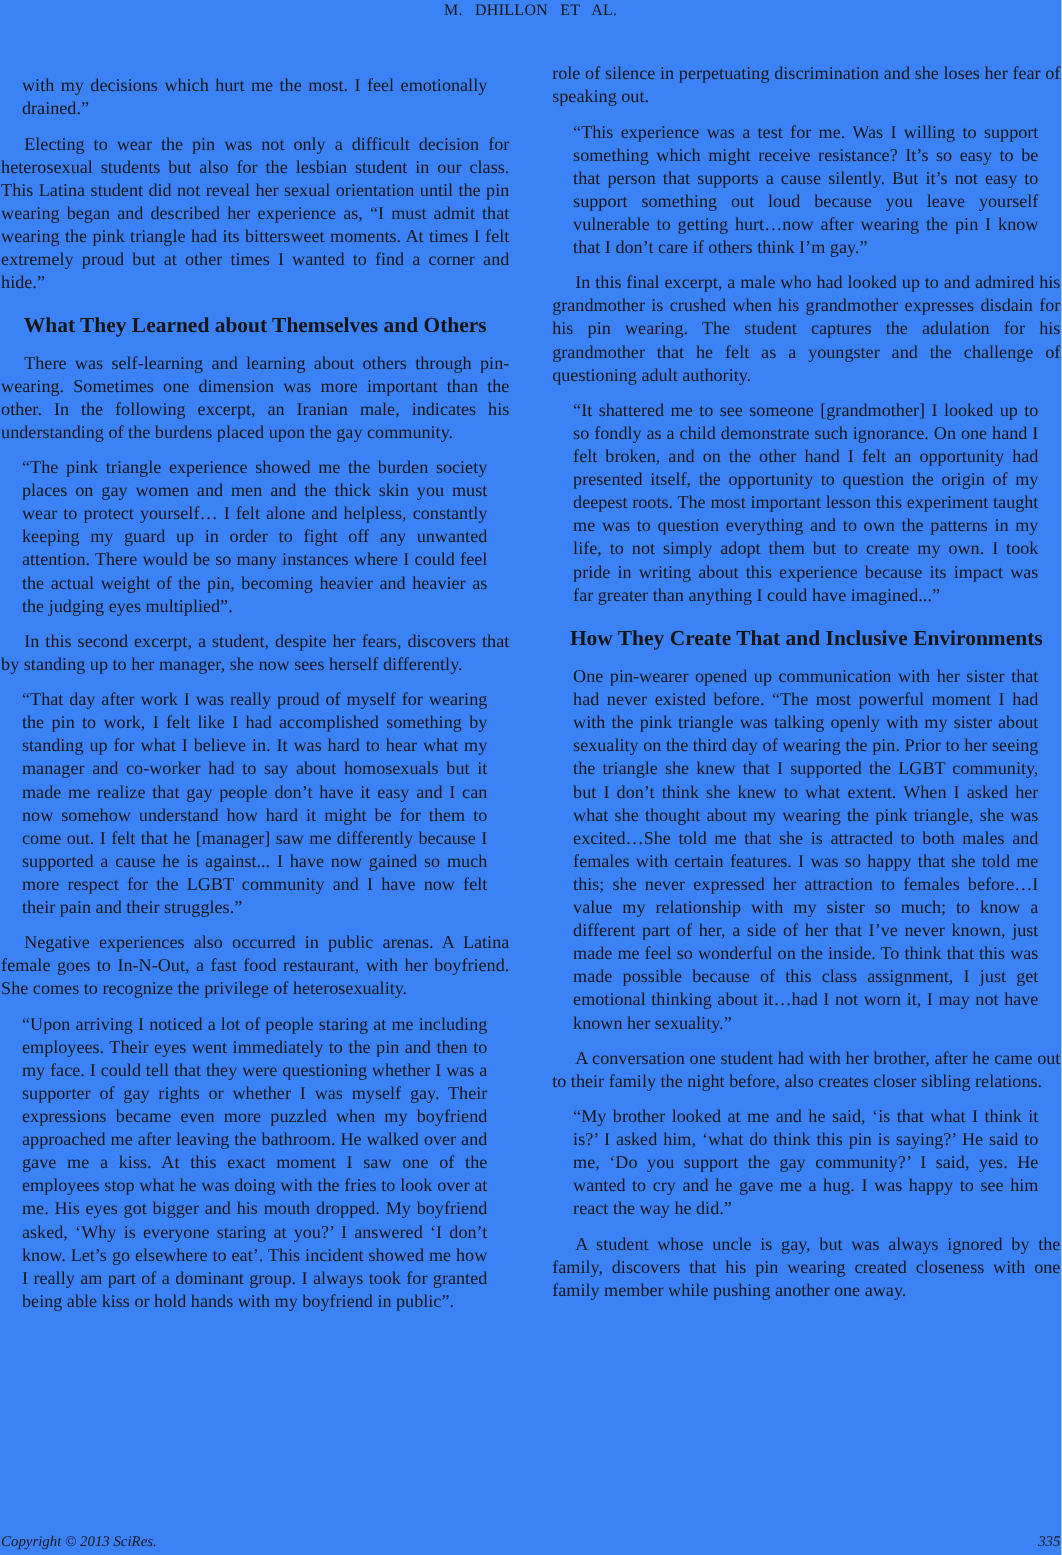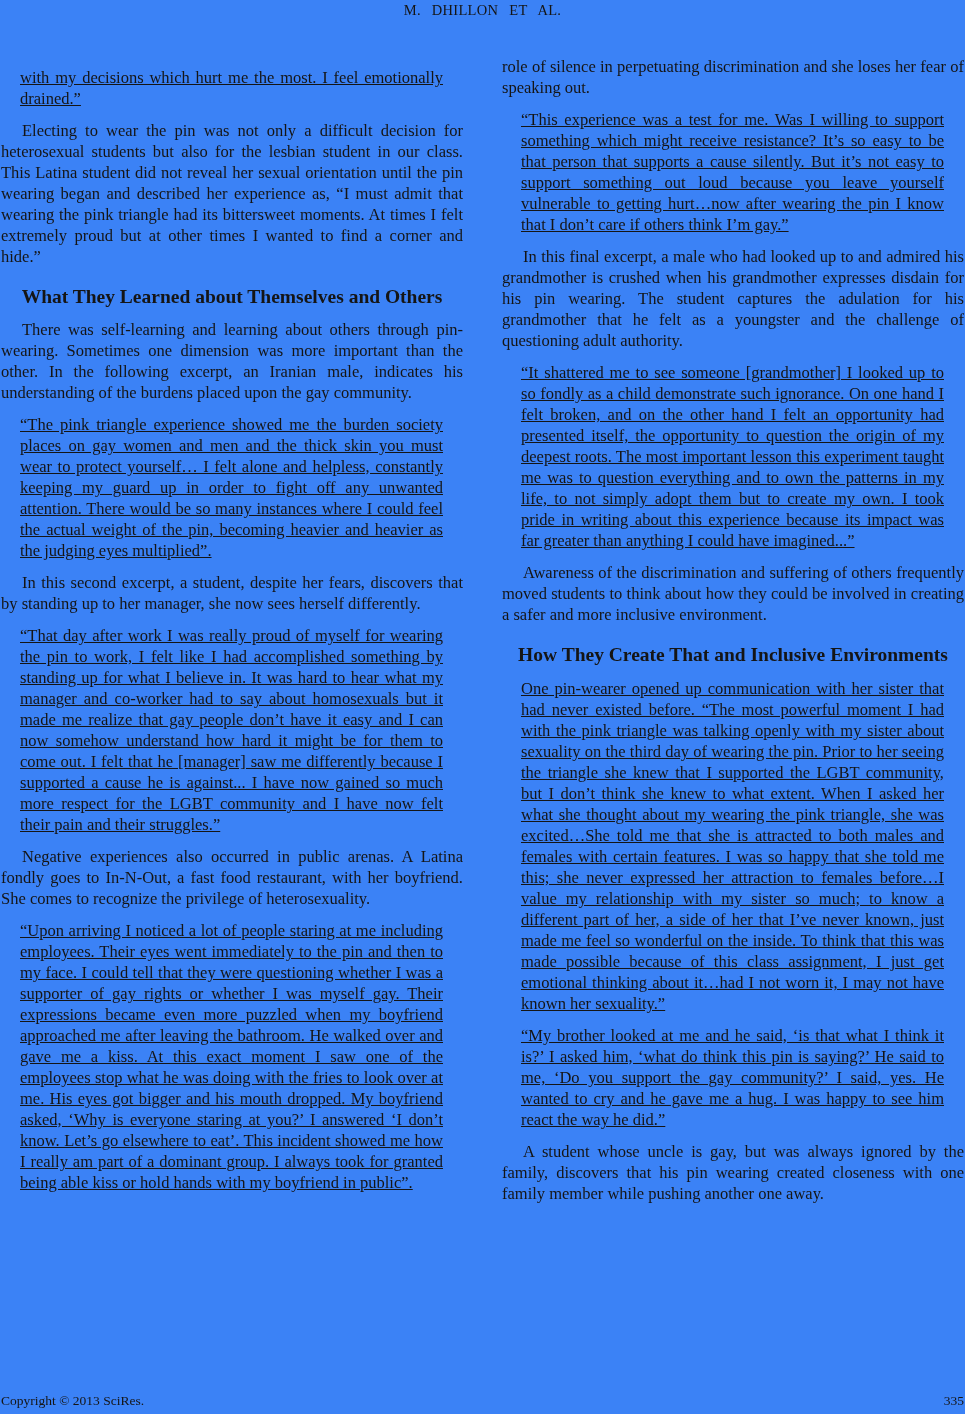--- a/index.html
+++ b/index.html
@@ -51,67 +51,67 @@
   .column p.para {
     margin: 0 0 10px 0;
     text-indent: 21px;
   }
   .column p.para.no-indent {
     text-indent: 0;
     font-family: Liberation Serif, serif;
   }
   .column .quote {
     margin: 11px 20px 11px 19px;
-    text-decoration: underline;
   }
   .column h2.section-heading {
     font-size: 19.5px;
     line-height: 24px;
     font-weight: bold;
     text-align: center;
     margin: 18px 0 10px 0;
     text-indent: 0;
   }
   .footer {
     position: absolute;
     left: 1px;
     right: 1px;
     bottom: 5px;
     display: flex;
     justify-content: space-between;
     font-size: 13.5px;
     line-height: 16px;
+    font-style: italic;
   }
 </style>
 </head>
 <body>
 
 <div class="page">
   <div class="running-head">M. DHILLON ET AL.</div>
 
   <div class="columns">
     <div class="column" id="col-left">
         <div class="quote">with my decisions which hurt me the most. I feel emotionally drained.”</div>
         <p class="para">Electing to wear the pin was not only a difficult decision for heterosexual students but also for the lesbian student in our class. This Latina student did not reveal her sexual orientation until the pin wearing began and described her experience as, “I must admit that wearing the pink triangle had its bittersweet moments. At times I felt extremely proud but at other times I wanted to find a corner and hide.”</p>
         <h2 class="section-heading">What They Learned about Themselves and Others</h2>
         <p class="para">There was self-learning and learning about others through pin-wearing. Sometimes one dimension was more important than the other. In the following excerpt, an Iranian male, indicates his understanding of the burdens placed upon the gay community.</p>
         <div class="quote">“The pink triangle experience showed me the burden society places on gay women and men and the thick skin you must wear to protect yourself… I felt alone and helpless, constantly keeping my guard up in order to fight off any unwanted attention. There would be so many instances where I could feel the actual weight of the pin, becoming heavier and heavier as the judging eyes multiplied”.</div>
         <p class="para">In this second excerpt, a student, despite her fears, discovers that by standing up to her manager, she now sees herself differently.</p>
         <div class="quote">“That day after work I was really proud of myself for wearing the pin to work, I felt like I had accomplished something by standing up for what I believe in. It was hard to hear what my manager and co-worker had to say about homosexuals but it made me realize that gay people don’t have it easy and I can now somehow understand how hard it might be for them to come out. I felt that he [manager] saw me differently because I supported a cause he is against... I have now gained so much more respect for the LGBT community and I have now felt their pain and their struggles.”</div>
-        <p class="para">Negative experiences also occurred in public arenas. A Latina fondly goes to In-N-Out, a fast food restaurant, with her boyfriend. She comes to recognize the privilege of heterosexuality.</p>
+        <p class="para">Negative experiences also occurred in public arenas. A Latina female goes to In-N-Out, a fast food restaurant, with her boyfriend. She comes to recognize the privilege of heterosexuality.</p>
         <div class="quote">“Upon arriving I noticed a lot of people staring at me including employees. Their eyes went immediately to the pin and then to my face. I could tell that they were questioning whether I was a supporter of gay rights or whether I was myself gay. Their expressions became even more puzzled when my boyfriend approached me after leaving the bathroom. He walked over and gave me a kiss. At this exact moment I saw one of the employees stop what he was doing with the fries to look over at me. His eyes got bigger and his mouth dropped. My boyfriend asked, ‘Why is everyone staring at you?’ I answered ‘I don’t know. Let’s go elsewhere to eat’. This incident showed me how I really am part of a dominant group. I always took for granted being able kiss or hold hands with my boyfriend in public”.</div>
       </div>
     <div class="column" id="col-right">
         <p class="para no-indent">role of silence in perpetuating discrimination and she loses her fear of speaking out.</p>
         <div class="quote">“This experience was a test for me. Was I willing to support something which might receive resistance? It’s so easy to be that person that supports a cause silently. But it’s not easy to support something out loud because you leave yourself vulnerable to getting hurt…now after wearing the pin I know that I don’t care if others think I’m gay.”</div>
         <p class="para">In this final excerpt, a male who had looked up to and admired his grandmother is crushed when his grandmother expresses disdain for his pin wearing. The student captures the adulation for his grandmother that he felt as a youngster and the challenge of questioning adult authority.</p>
         <div class="quote">“It shattered me to see someone [grandmother] I looked up to so fondly as a child demonstrate such ignorance. On one hand I felt broken, and on the other hand I felt an opportunity had presented itself, the opportunity to question the origin of my deepest roots. The most important lesson this experiment taught me was to question everything and to own the patterns in my life, to not simply adopt them but to create my own. I took pride in writing about this experience because its impact was far greater than anything I could have imagined...”</div>
-        <p class="para">Awareness of the discrimination and suffering of others frequently moved students to think about how they could be involved in creating a safer and more inclusive environment.</p>
         <h2 class="section-heading">How They Create That and Inclusive Environments</h2>
         <div class="quote">One pin-wearer opened up communication with her sister that had never existed before. “The most powerful moment I had with the pink triangle was talking openly with my sister about sexuality on the third day of wearing the pin. Prior to her seeing the triangle she knew that I supported the LGBT community, but I don’t think she knew to what extent. When I asked her what she thought about my wearing the pink triangle, she was excited…She told me that she is attracted to both males and females with certain features. I was so happy that she told me this; she never expressed her attraction to females before…I value my relationship with my sister so much; to know a different part of her, a side of her that I’ve never known, just made me feel so wonderful on the inside. To think that this was made possible because of this class assignment, I just get emotional thinking about it…had I not worn it, I may not have known her sexuality.”</div>
+        <p class="para">A conversation one student had with her brother, after he came out to their family the night before, also creates closer sibling relations.</p>
         <div class="quote">“My brother looked at me and he said, ‘is that what I think it is?’ I asked him, ‘what do think this pin is saying?’ He said to me, ‘Do you support the gay community?’ I said, yes. He wanted to cry and he gave me a hug. I was happy to see him react the way he did.”</div>
         <p class="para">A student whose uncle is gay, but was always ignored by the family, discovers that his pin wearing created closeness with one family member while pushing another one away.</p>
       </div>
   </div>
 
   <div class="footer">
     <span>Copyright © 2013 SciRes.</span>
     <span>335</span>
   </div>
 </div>

